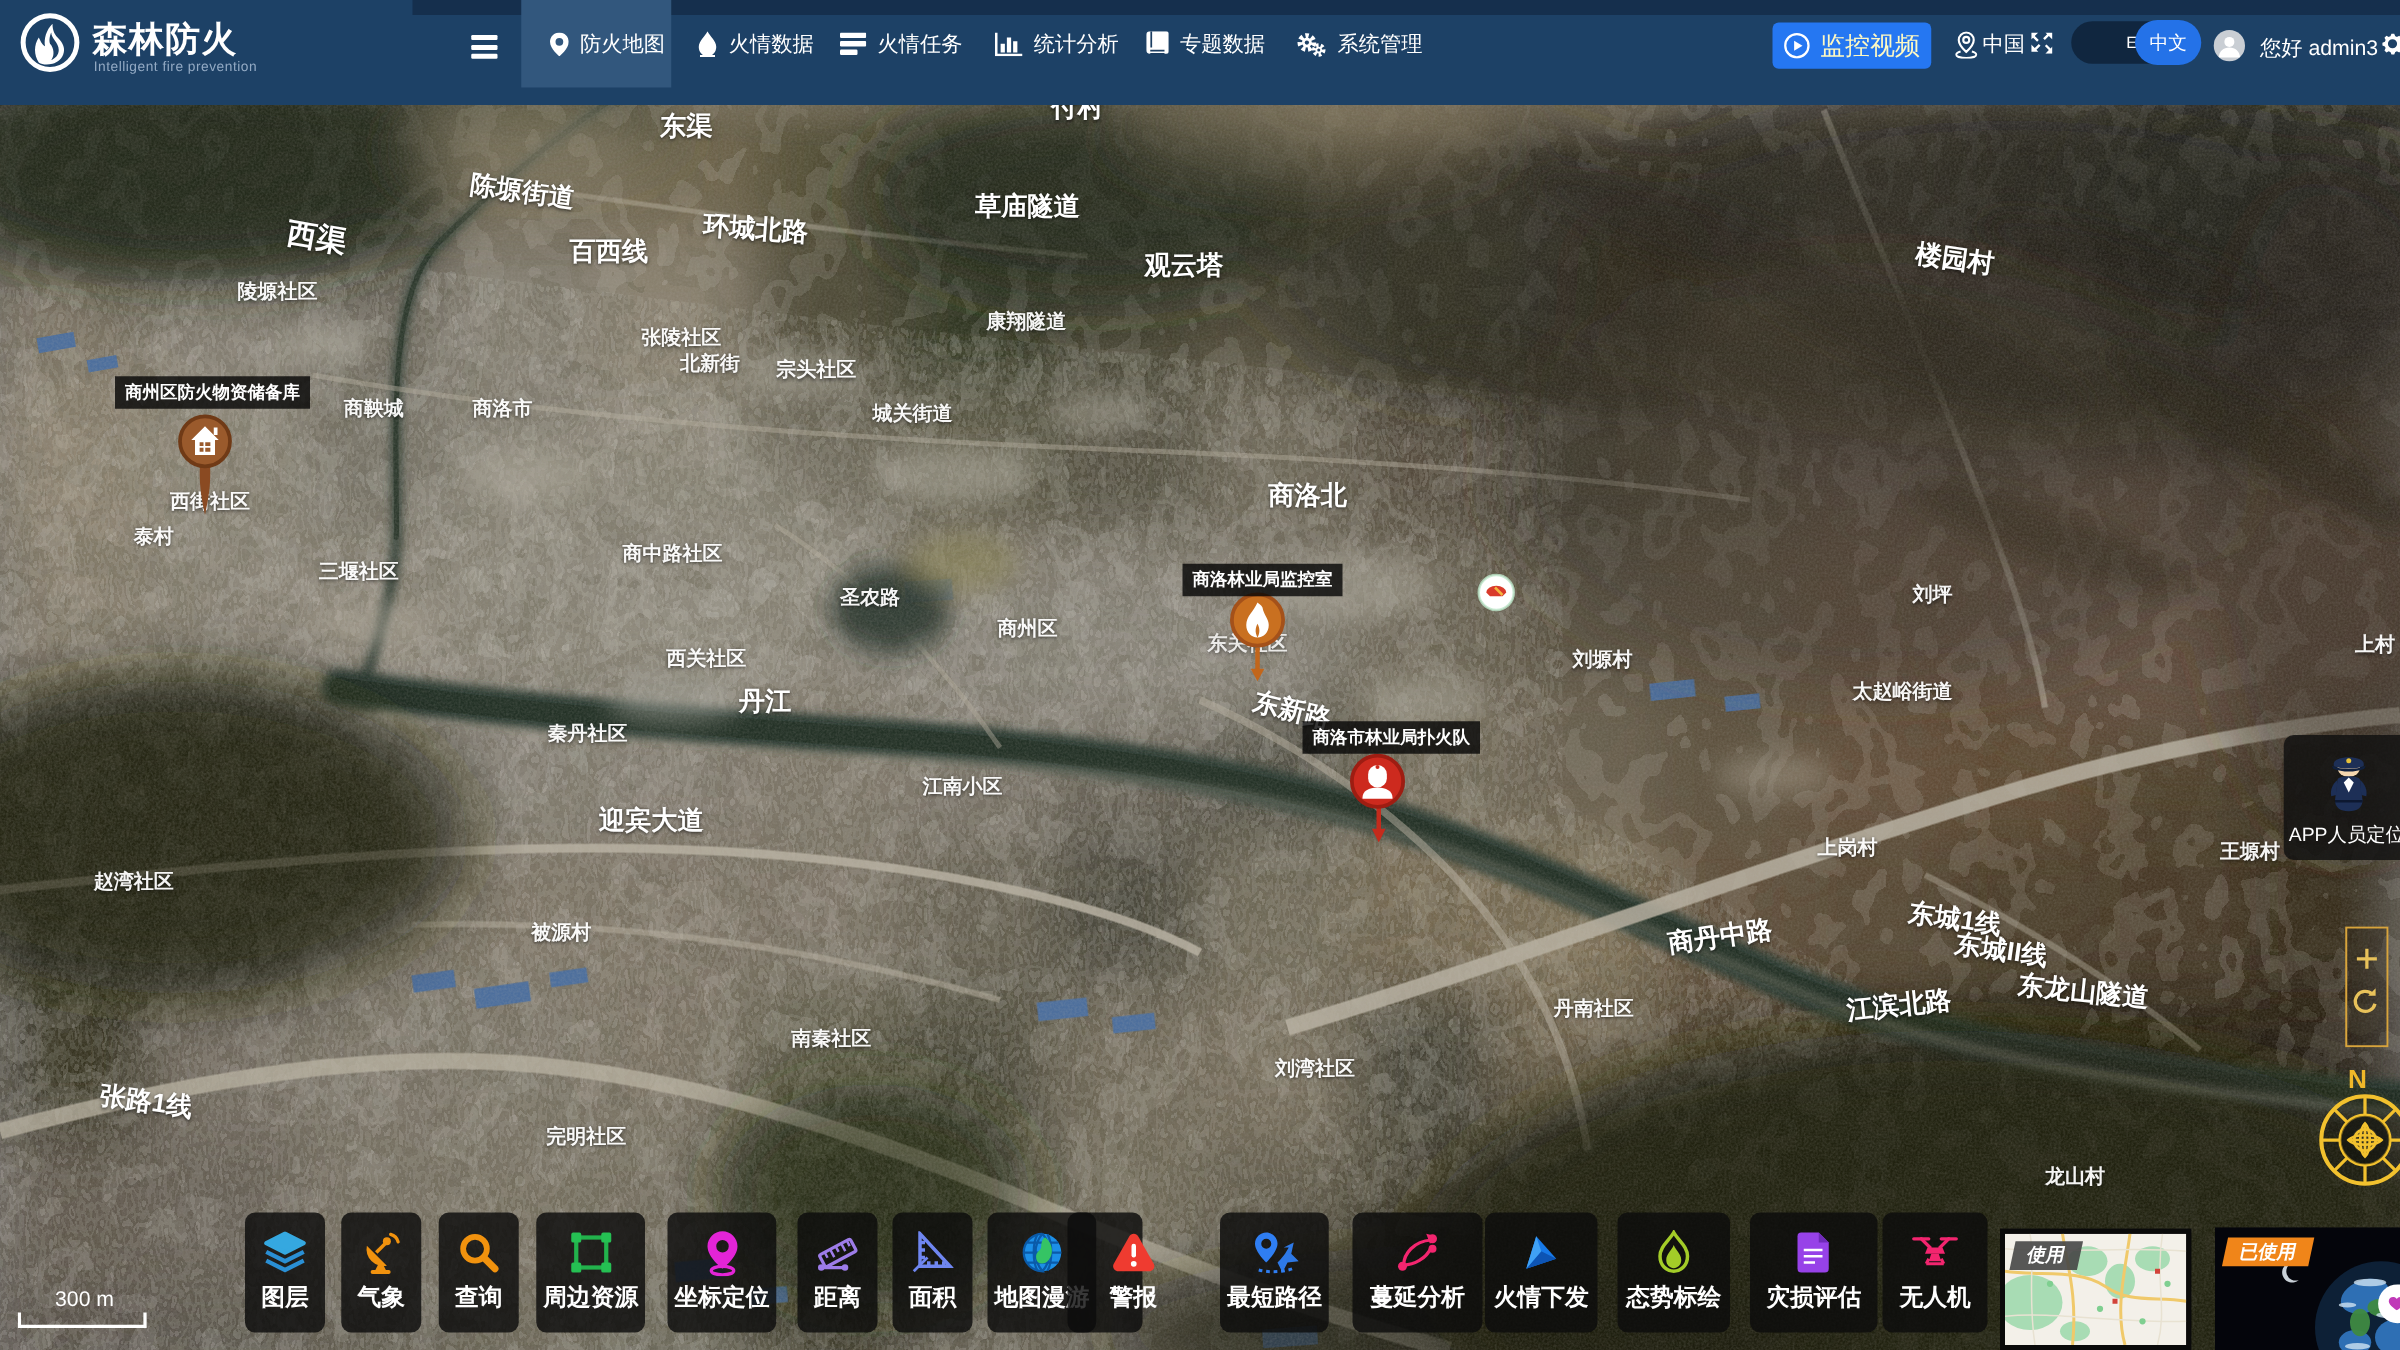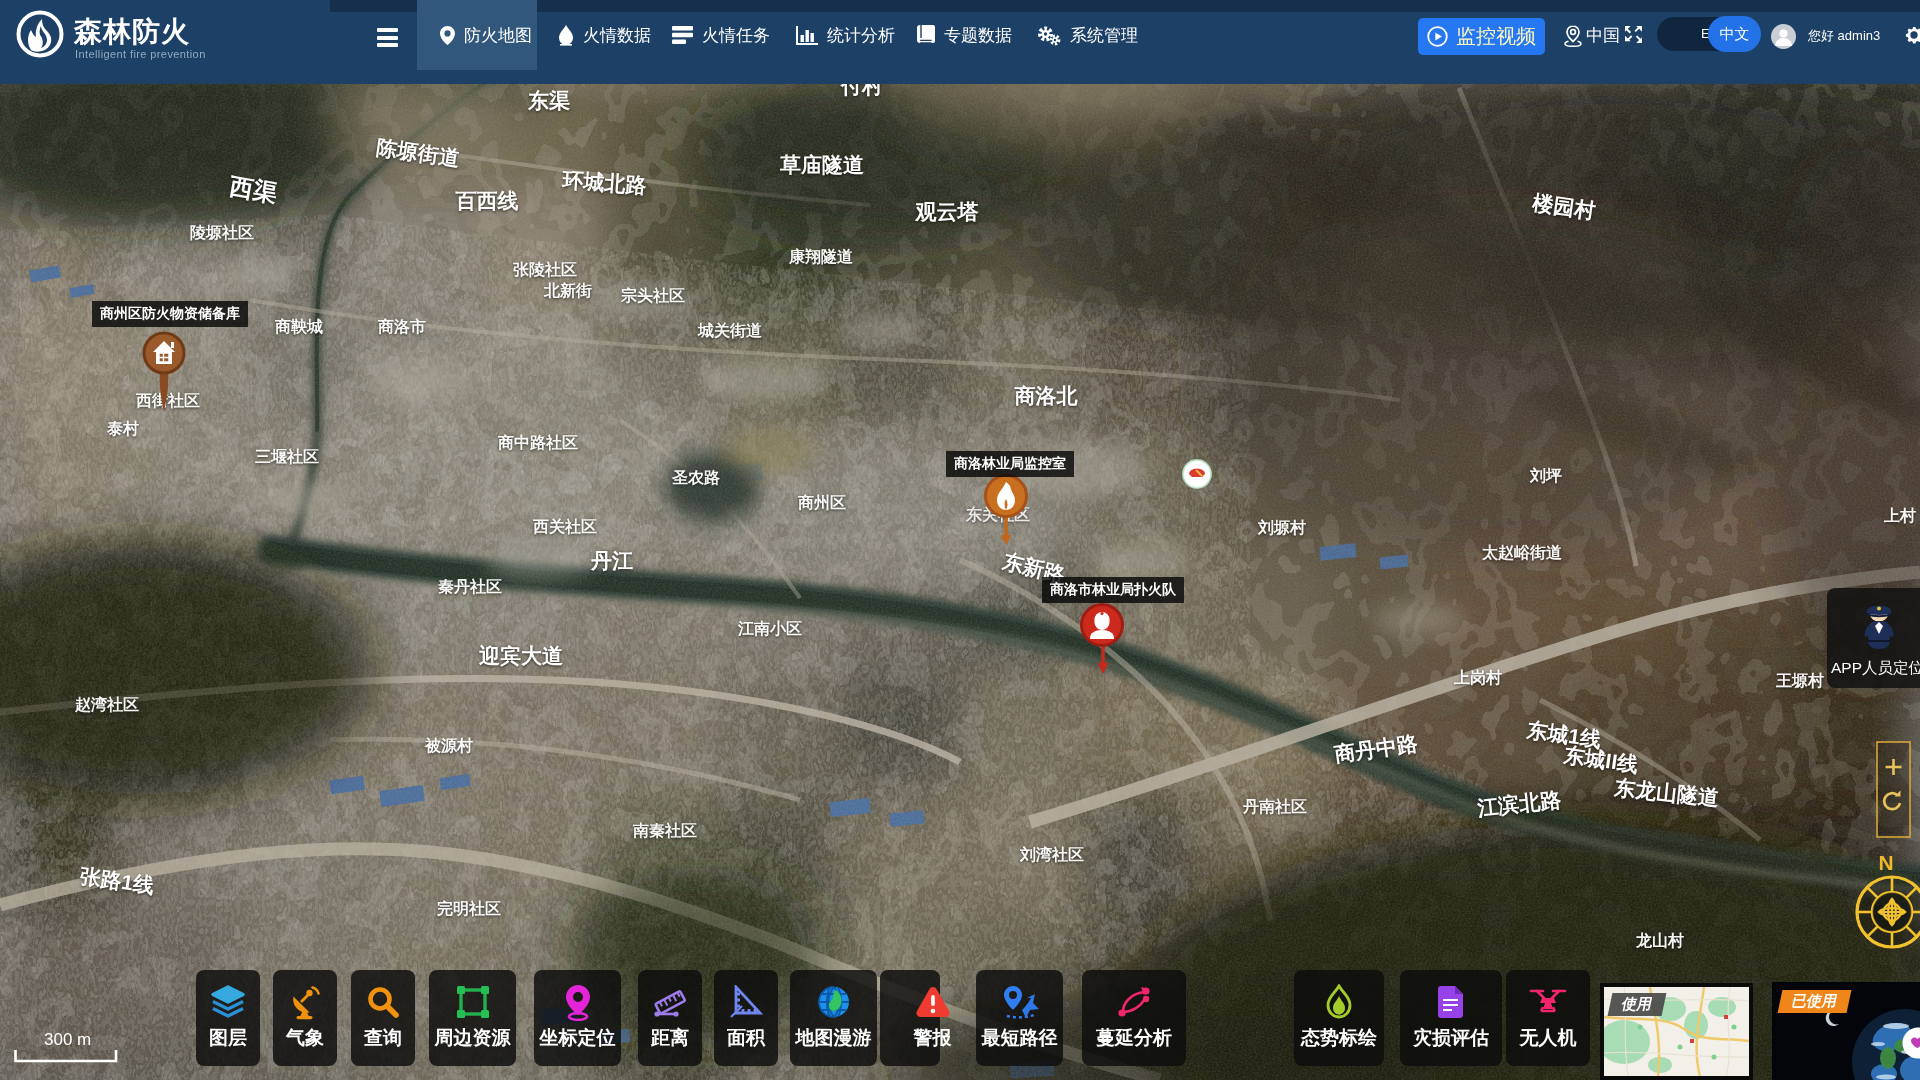--- a/index.html
+++ b/index.html
@@ -20,21 +20,21 @@
   .nav .ic { margin-right:9px; display:flex; }
   #tab-active { position:absolute; left:417px; top:0; width:120px; height:70px; background:#32577d; }
   
   #btn-video { position:absolute; left:1418px; top:18px; width:127px; height:37px; background:#2577f2; border-radius:5px; color:#fef9c3; font-size:20px; display:flex; align-items:center; justify-content:center; z-index:55; }
   #cn-item { position:absolute; left:1563px; top:24px; color:#fff; font-size:17px; display:flex; align-items:center; z-index:55; }
   #fullscreen { position:absolute; left:1625px; top:26px; z-index:55; }
   #lang { position:absolute; left:1657px; top:17px; width:103px; height:34px; background:#10263f; border-radius:17px; z-index:55; }
   #lang .en { position:absolute; left:8px; top:9px; color:#fff; font-size:13px;margin-left:36px; }
   #lang .zh { position:absolute; right:-1px; top:-1px; width:53px; height:36px; background:#2472e8; border-radius:18px; color:#fff; font-size:15px; display:flex; align-items:center; justify-content:center; }
   #avatar { position:absolute; left:1771px; top:24px; width:25px; height:25px; border-radius:50%; background:#c9ced4; overflow:hidden; z-index:55; }
-  #hello { position:absolute; left:1808px; top:27px; color:#fff; font-size:13px; z-index:55; }
+  #hello { position:absolute; left:1808px; top:27px; color:#fff; font-size:17px; z-index:55; }
   #gear-right { position:absolute; left:1903px; top:24px; z-index:55; }
 
   
   .mlabel { position:absolute; background:rgba(5,5,5,0.8); color:#fff; font-weight:bold; font-size:14px; padding:4px 8px; white-space:nowrap; z-index:30; }
 
   
   .tbtn { position:absolute; top:970px; height:96px; background:rgba(12,12,12,0.82); border-radius:8px; z-index:40;
           display:flex; flex-direction:column; align-items:center; }
   .tbtn .tic { margin-top:12px; height:40px; display:flex; align-items:center; justify-content:center; }
   .tbtn .tl { color:#fff; font-size:19px; font-weight:bold; margin-top:3px; white-space:nowrap; }
@@ -754,21 +754,21 @@
       <div class="tic">
     <svg width="36" height="36" viewBox="0 0 36 36">
           <circle cx="18" cy="18" r="15" fill="#1c8fe8"></circle>
           <path d="M18 3 a15 15 0 0 0 0 30 a23 23 0 0 1 0 -30 M18 3 a23 23 0 0 1 0 30 M3 18 h30 M5.5 10 h25 M5.5 26 h25" fill="none" stroke="#0a5aa8" stroke-width="1.8"></path>
           <path d="M14 3.5 C10 10 10 26 14 32.5 M22 3.5 C26 10 26 26 22 32.5" fill="none" stroke="#0a5aa8" stroke-width="1.8"></path>
           <path d="M20 6 c5 3 8 12 3 18 c-3 4-9 4-10-1 c-1-6 4-6 4-10 c0-3 1-6 3-7" fill="#35c464"></path>
         </svg>
     </div>
       <div class="tl">地图漫游</div>
     </div>
-  <div class="tbtn" style="left:880px;width:60px;padding-left:45px;">
+  <div class="tbtn" style="left:854px;width:60px;padding-left:45px;">
       <div class="tic">
     <svg width="36" height="34" viewBox="0 0 36 34">
           <path d="M18 2 C19.5 2 20.8 2.8 21.6 4.2 L34 26 C35.5 28.7 33.6 32 30.4 32 L5.6 32 C2.4 32 0.5 28.7 2 26 L14.4 4.2 C15.2 2.8 16.5 2 18 2 Z" fill="#ef3b30"></path>
           <rect x="16.2" y="10" width="3.6" height="11" rx="1.8" fill="#fff"></rect>
           <circle cx="18" cy="26" r="2.3" fill="#fff"></circle>
         </svg>
     </div>
       <div class="tl">警报</div>
     </div>
   <div class="tbtn" style="left:976px;width:87px;">
@@ -792,20 +792,30 @@
           </g>
           <g fill="#f3256f">
             <circle cx="7" cy="28" r="3.6"></circle>
             <circle cx="31" cy="6" r="3.6"></circle>
             <circle cx="31" cy="14" r="3.2"></circle>
             <path d="M26 2 l8 2 -5 6Z"></path>
           </g>
         </svg>
     </div>
       <div class="tl">蔓延分析</div>
+    </div>
+  <div class="tbtn" style="left:1188px;width:90px;">
+      <div class="tic">
+    <svg width="36" height="34" viewBox="0 0 36 34">
+          <path d="M6 30 L30 22 L14 4 Z" fill="#1779e8"></path>
+          <path d="M6 30 L30 22 L18 16 Z" fill="#0d54b4"></path>
+          <path d="M6 30 L18 16 L14 4 Z" fill="#3fa1f5"></path>
+        </svg>
+    </div>
+      <div class="tl">火情下发</div>
     </div>
   <div class="tbtn" style="left:1294px;width:90px;">
       <div class="tic">
     <svg width="34" height="36" viewBox="0 0 34 36">
           <path d="M17 2 C13 9 6 13 6 21 C6 28 11 33 17 33 C23 33 28 28 28 21 C28 13 21 9 17 2 Z" fill="none" stroke="#a3cc28" stroke-width="2.8"></path>
           <path d="M17 12 C15 17 11 19 11 24 C11 28 14 30.5 17 30.5 C20 30.5 23 28 23 24 C23 19 19 17 17 12 Z" fill="#a3cc28"></path>
         </svg>
     </div>
       <div class="tl">态势标绘</div>
     </div>

